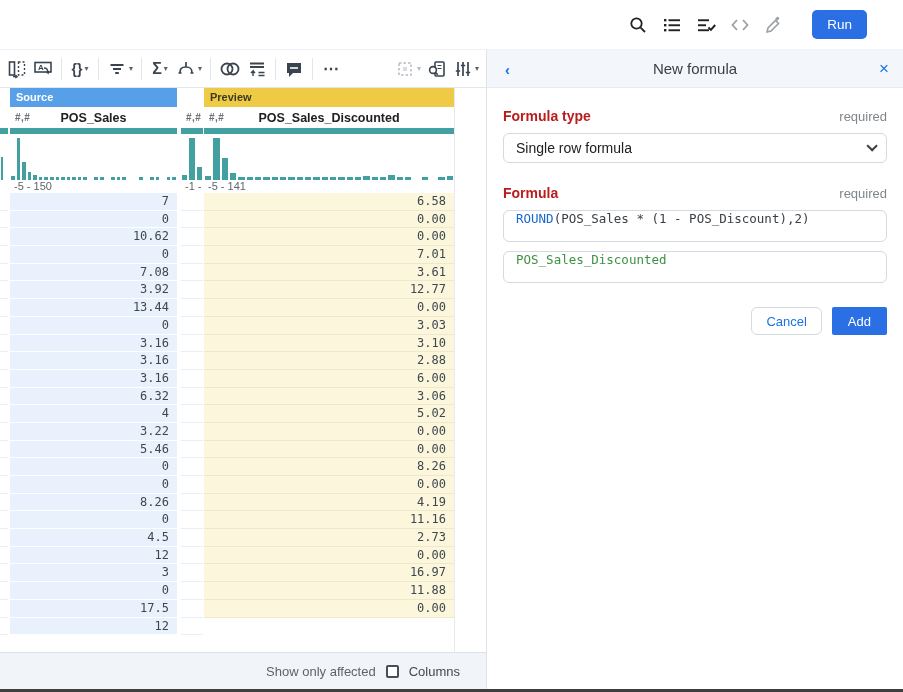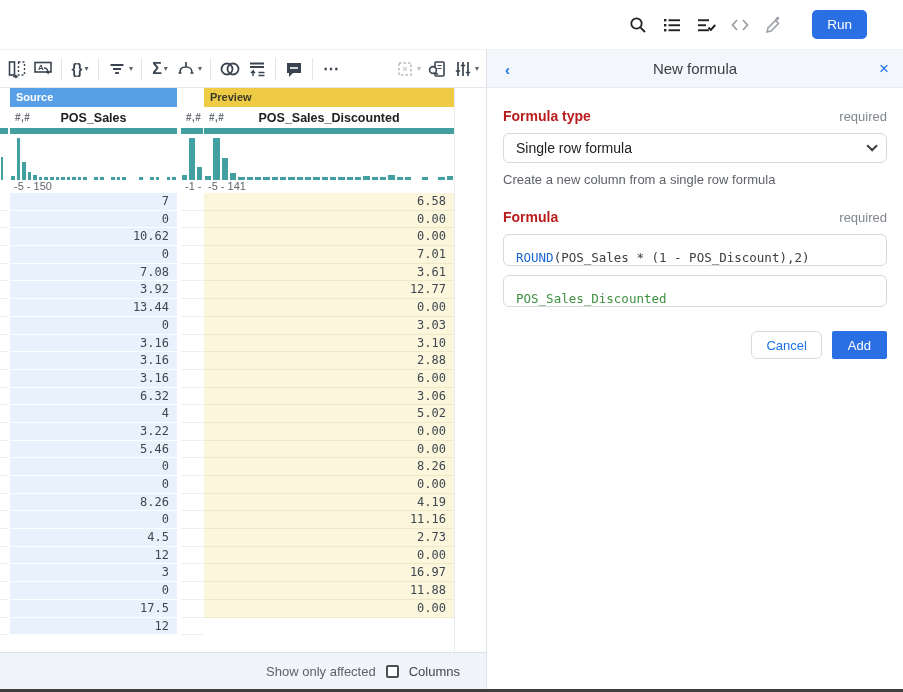--- a/index.html
+++ b/index.html
@@ -84,21 +84,21 @@
   .lblrow { display:flex; align-items:baseline; justify-content:space-between; margin-top:4px; }
   .lbl { font-size:14px; font-weight:700; color:#b91c1c; }
   .req { font-size:13px; color:#80868b; }
   .select { margin-top:9px; height:30px; border:1px solid #d5dae0; border-radius:6px; background:#fff;
     display:flex; align-items:center; justify-content:space-between; padding:0 12px; cursor:pointer; }
   .select .selval { font-size:14px; color:#202124; }
   .chev { width:8px; height:8px; border-right:2px solid #3c4043; border-bottom:2px solid #3c4043;
     transform:rotate(45deg) translateY(-3px); }
   .help { margin-top:9px; font-size:13px; color:#5f6368; }
   .inputbox { margin-top:9px; height:32px; border:1px solid #d5dae0; border-radius:6px; background:#fff;
-    display:flex; align-items:flex-end; padding:0 12px; font-family:"DejaVu Sans Mono", monospace; font-size:12.5px;
+    display:flex; align-items:flex-start; padding:0 12px; font-family:"DejaVu Sans Mono", monospace; font-size:12.5px;
     cursor:text; white-space:pre; }
   .kw { color:#1967d2; }
   .code { color:#3c4043; }
   .green { color:#3f9142; }
   .sec { margin-top:22px; }
   .btnrow { margin-top:24px; display:flex; justify-content:flex-end; gap:10px; }
   .btn-cancel { height:28px; padding:0 14px; background:#fff; border:1px solid #d5dae0; border-radius:6px;
     color:#1a73e8; font-size:13px; font-weight:500; cursor:pointer; }
   .btn-add { height:28px; padding:0 16px; background:#2a6fe4; border:none; border-radius:2px;
     color:#fff; font-size:13px; font-weight:500; cursor:pointer; }
@@ -474,21 +474,20 @@
     <div class="pbody">
 
       <div class="lblrow">
         <span class="lbl">Formula type</span>
         <span class="req">required</span>
       </div>
       <div class="select">
         <span class="selval">Single row formula</span>
         <span class="chev"></span>
       </div>
-      <div class="help">Create a new column from a single row formula</div>
 
       <div class="sec lblrow">
         <span class="lbl">Formula</span>
         <span class="req">required</span>
       </div>
       <div class="inputbox">
         <span class="kw">ROUND</span><span class="code">(POS_Sales * (1 - POS_Discount),2)</span>
       </div>
 
       <div class="inputbox">

